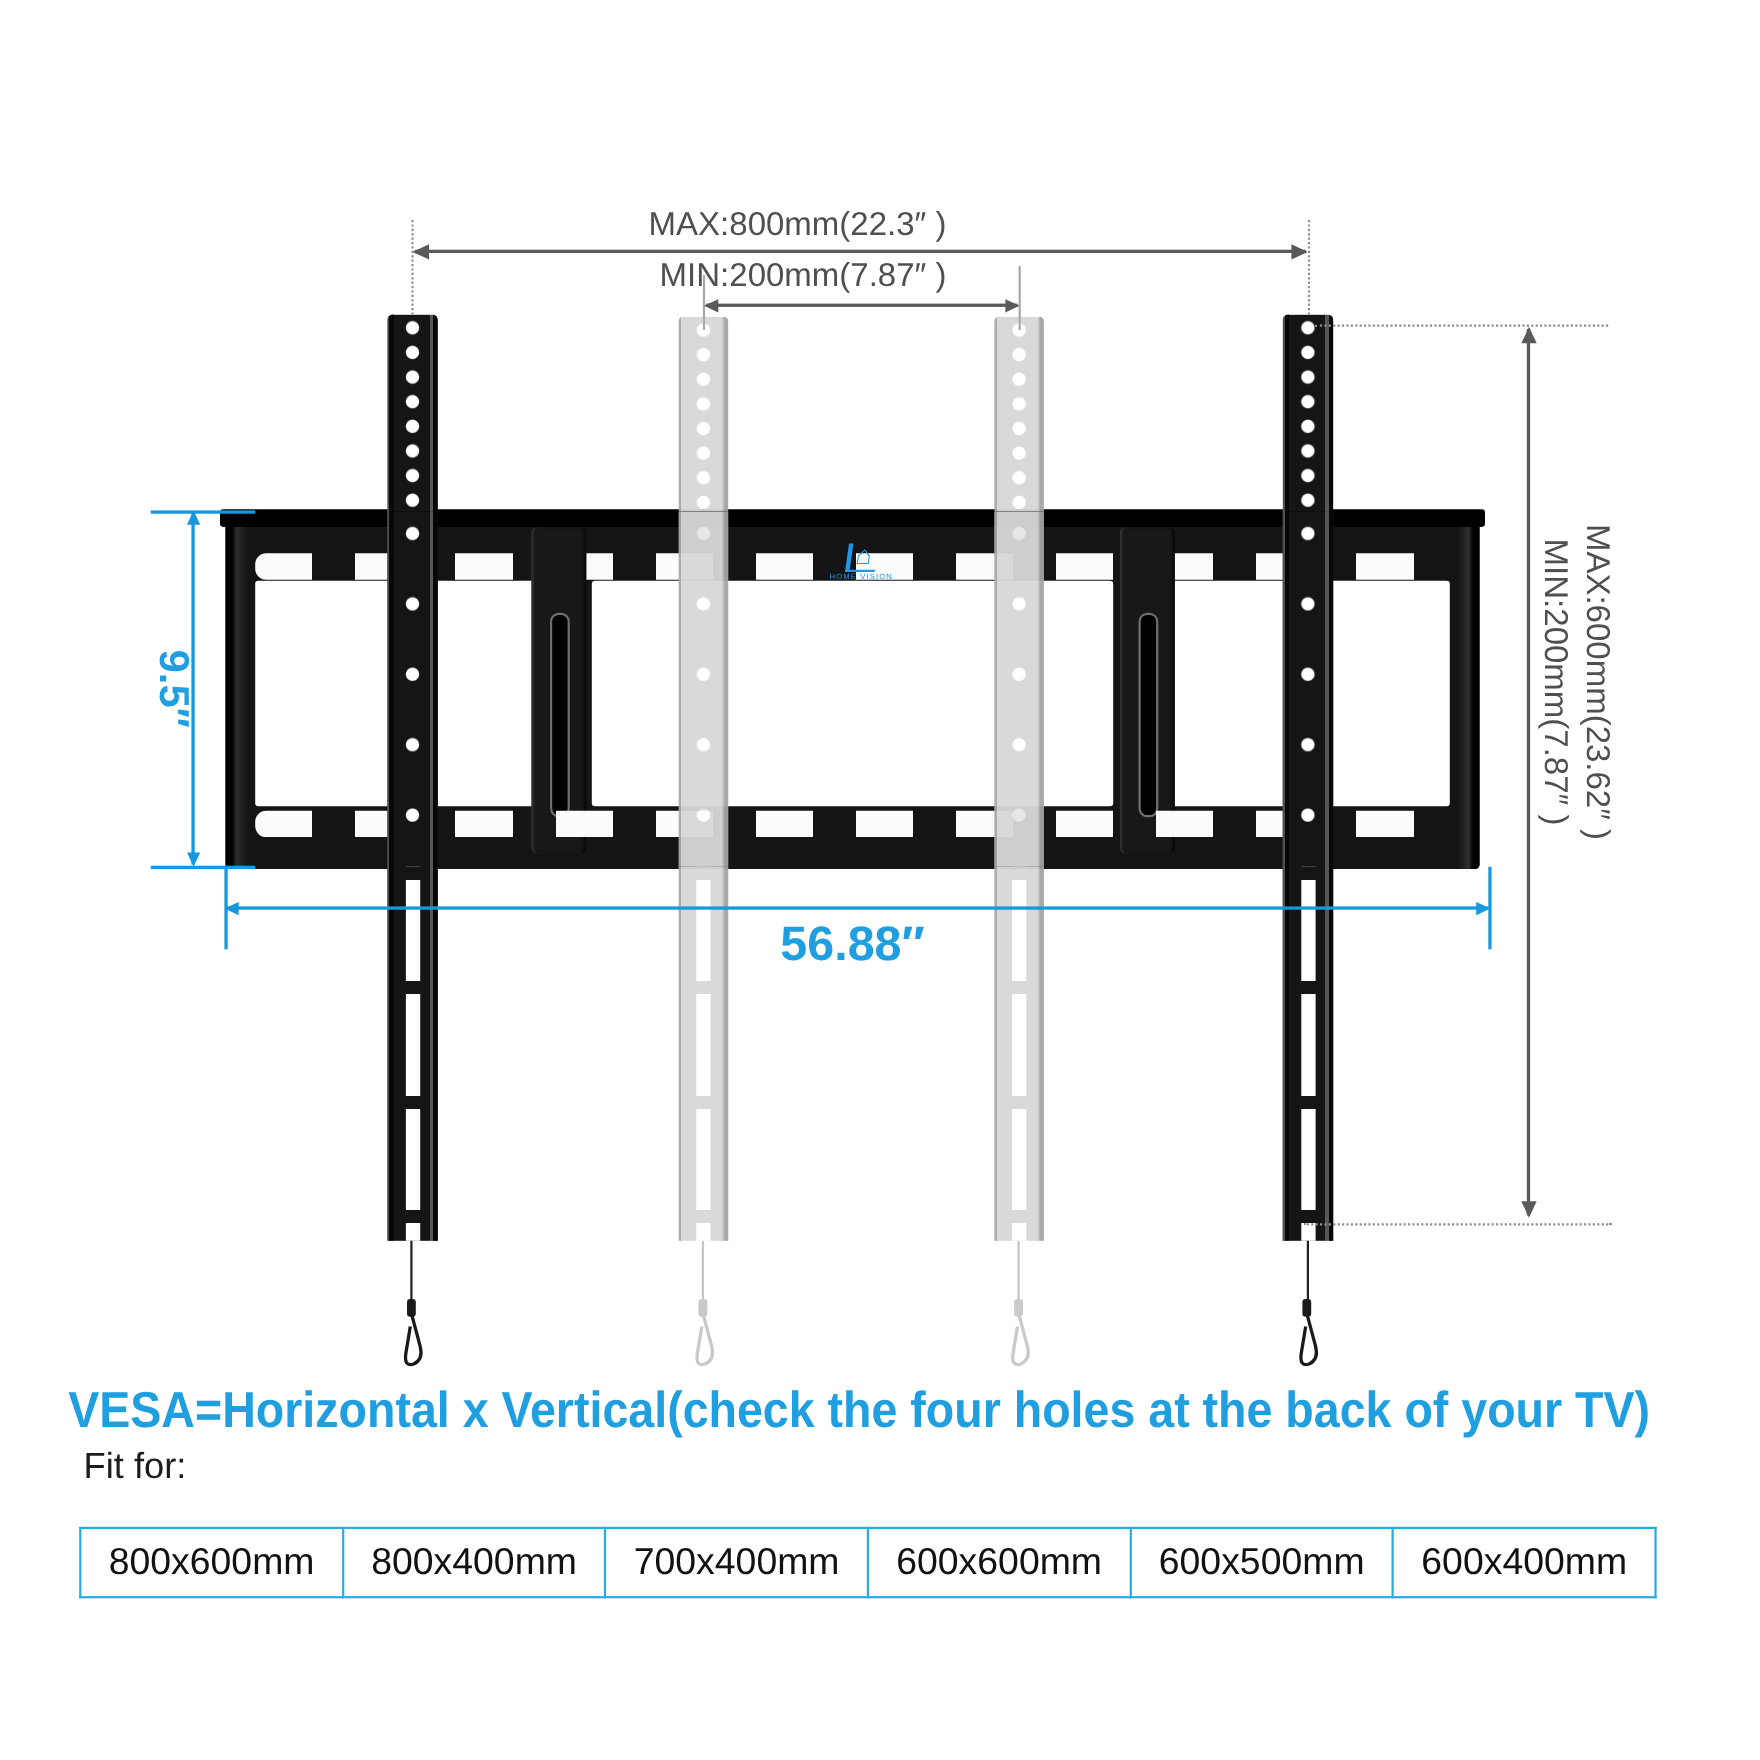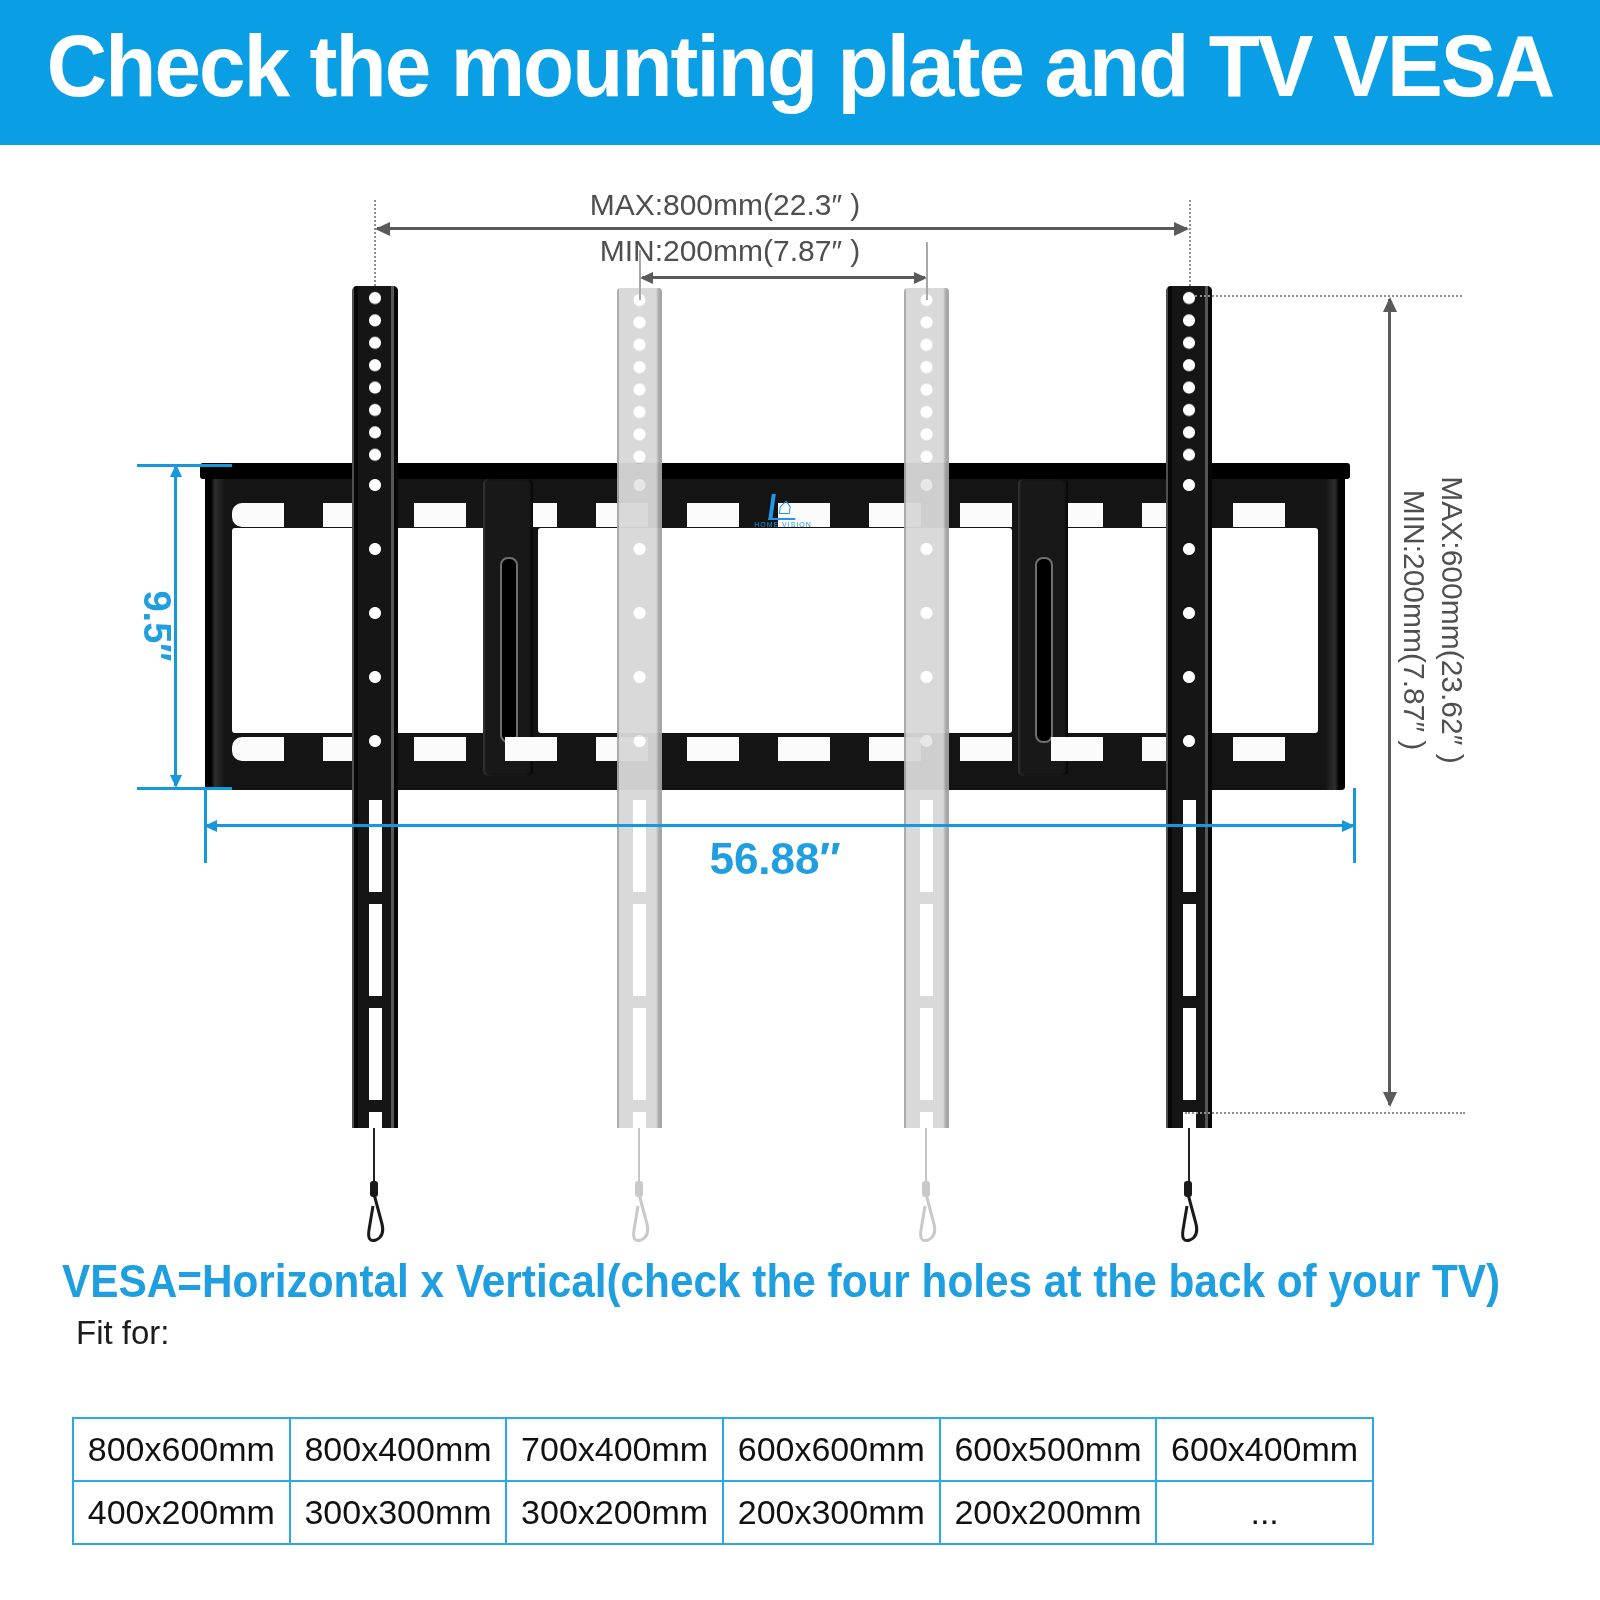--- a/index.html
+++ b/index.html
@@ -110,32 +110,29 @@
   .bg1{left:617px;} .bg2{left:904px;}
 
   .string{position:absolute;width:2px;z-index:3;top:1128px;height:56px;}
   .string.dark{background:#222;} .string.light{background:#c6c6c6;}
   .hook{position:absolute;z-index:3;top:1180px;width:26px;height:70px;}
 
   
   .vesa-note{position:absolute;left:62px;top:1254px;font-size:46px;font-weight:bold;color:#1f9fe0;
       white-space:nowrap;transform:scaleX(.92);transform-origin:left;}
   .fit-for{position:absolute;left:76px;top:1314px;font-size:33px;color:#1c1c1c;}
-  .vesa-table{position:absolute;left:72px;top:1417px;width:1302px;border-collapse:collapse;}
+  .vesa-table{position:absolute;left:72px;top:1388px;width:1434px;border-collapse:collapse;}
   .vesa-table td{border:2px solid #2aa9e2;height:59px;text-align:center;vertical-align:middle;
       font-size:34px;color:#111;width:16.66%;}
 </style>
 </head>
 <body>
 
 <div class="page">
 
-  <div class="banner">
-    <h1>Check the mounting plate and TV VESA</h1>
-  </div>
 
   <div>
 
     <div class="abs plate-body">
       <div class="plate-end pe-left"></div>
       <div class="plate-end pe-right"></div>
       <div class="slot-row top"></div>
       <div class="window win-left"></div>
       <div class="window win-center"></div>
       <div class="window win-right"></div>
@@ -237,24 +234,16 @@
   <table class="vesa-table">
     <tbody>
         <tr>
           <td>800x600mm</td>
           <td>800x400mm</td>
           <td>700x400mm</td>
           <td>600x600mm</td>
           <td>600x500mm</td>
           <td>600x400mm</td>
         </tr>
-        <tr>
-          <td>400x200mm</td>
-          <td>300x300mm</td>
-          <td>300x200mm</td>
-          <td>200x300mm</td>
-          <td>200x200mm</td>
-          <td>...</td>
-        </tr>
       </tbody>
   </table>
 
 </div>
 
 </body></html>

